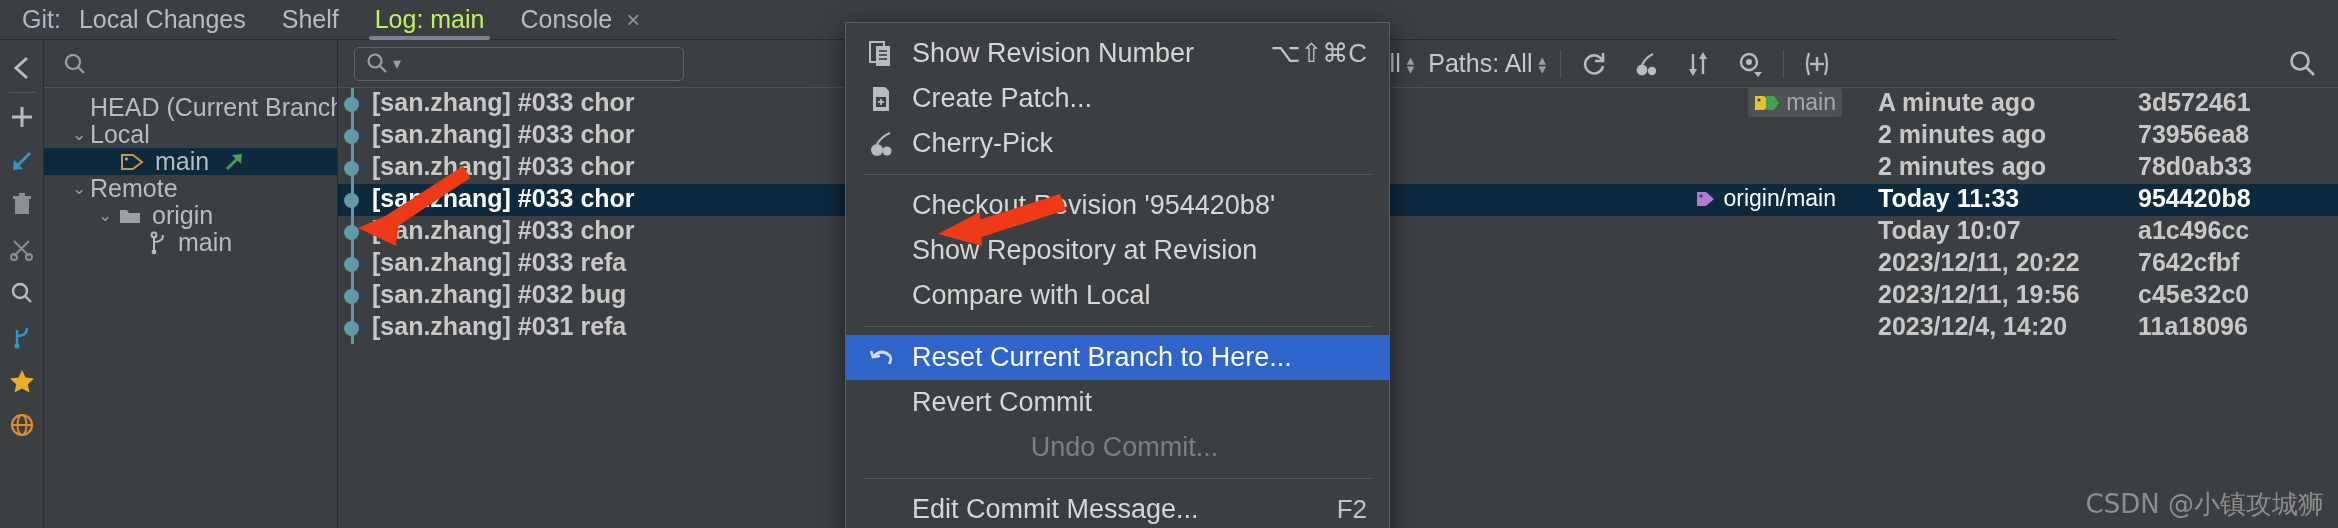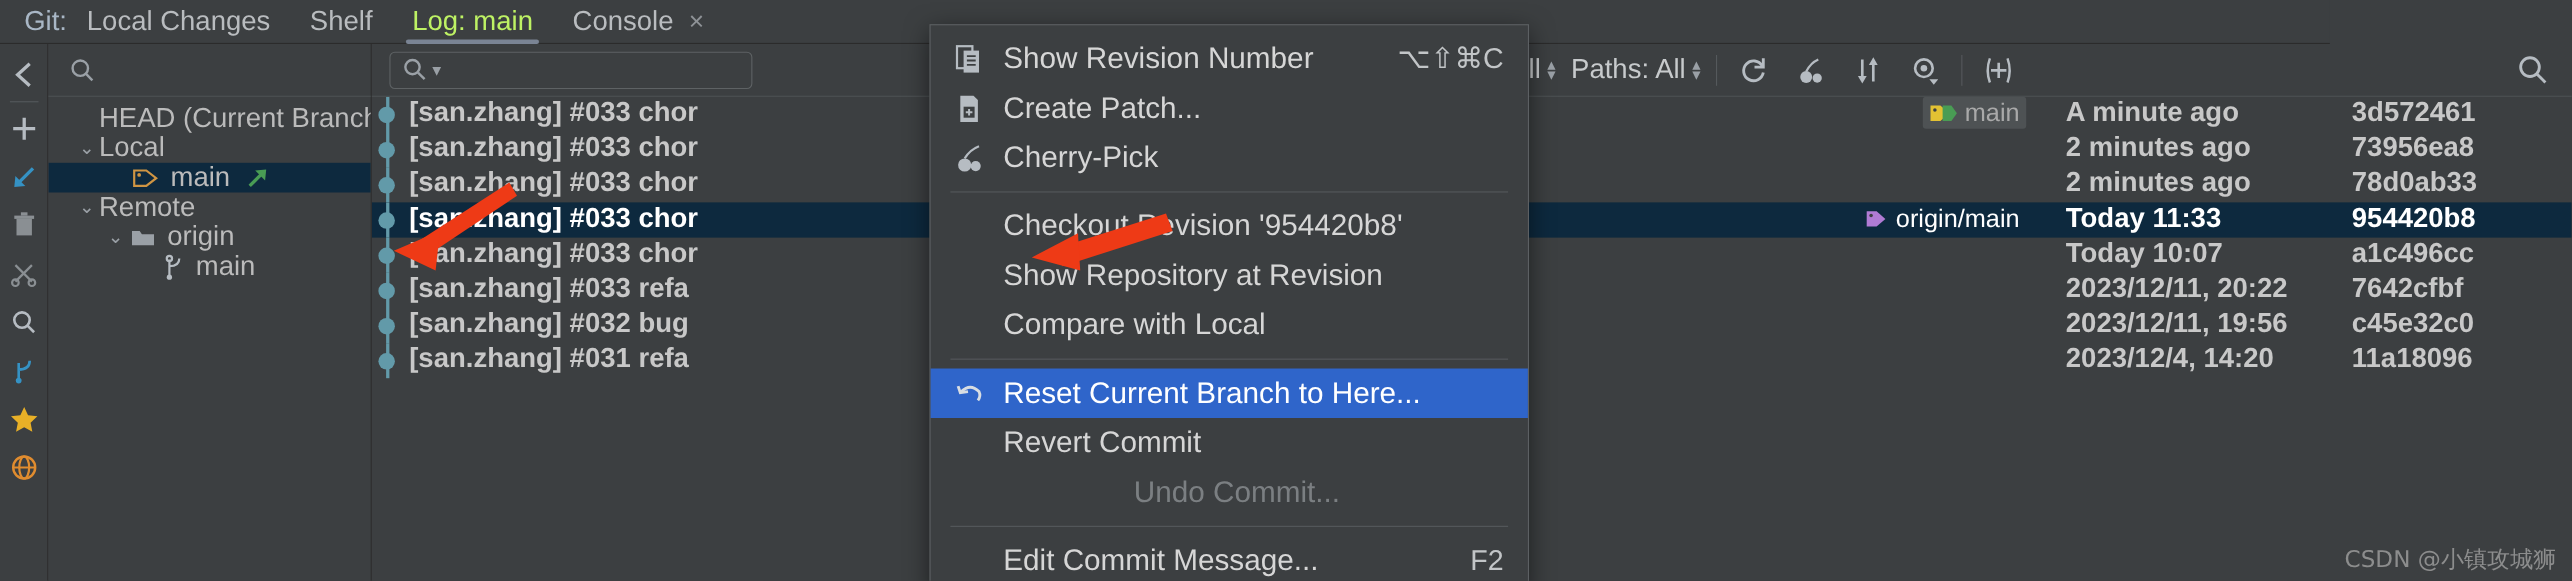--- a/index.html
+++ b/index.html
@@ -117,21 +117,21 @@
   .ctx-label{ flex:1 1 auto; }
   .ctx-accel{ color:#c2c5c7; font-size:26px; padding-left:30px; }
   .ctx-item.highlight .ctx-accel{ color:#eaf1ff; }
   .ctx-sep{ height:1px; background:#55595c; margin:8px 18px; }
 
   
   .arrow{ position:absolute; z-index:60; pointer-events:none; }
 
   .watermark{
     position:absolute; right:14px; bottom:6px; z-index:55;
-    font-size:21px; color:#9b9b9b; opacity:.85;
+    font-size:26px; color:#9b9b9b; opacity:.85;
     font-family:"DejaVu Sans", sans-serif;
   }
   .clip{ overflow:hidden; }
 </style>
 </head>
 <body>
 
 <div id="app">
 
   <div class="tabbar">

